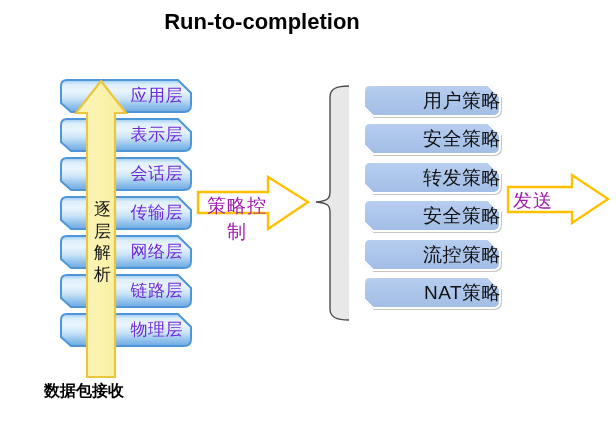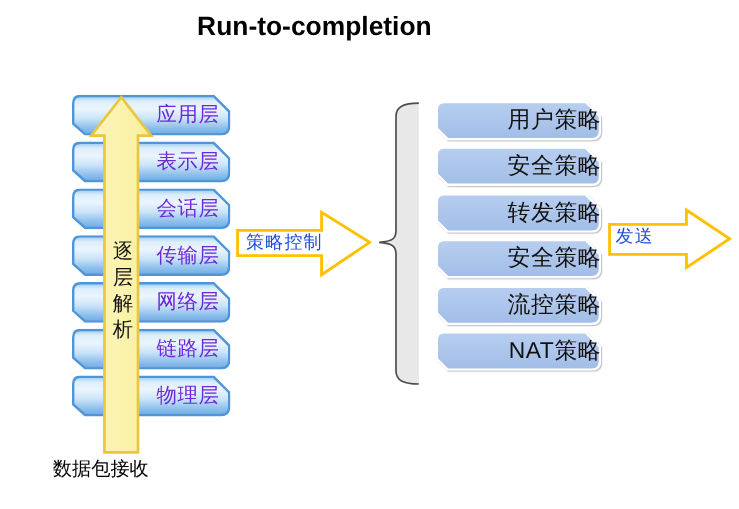--- a/index.html
+++ b/index.html
@@ -33,26 +33,26 @@
     font-size:19px; color:#111; letter-spacing:0.5px;
   }
 
   
   .up-arrow-wrap { left:74px; top:78px; width:56px; height:302px; z-index:5; }
   .vert-label {
     left:92px; top:199px; width:19px; z-index:6;
     font-size:17px; line-height:21.5px; color:#141414; text-align:right;
     word-break:break-all; white-space:normal;
   }
-  .bottom-label { left:44px; top:381px; font-size:16px; font-weight:normal; color:#000; }
+  .bottom-label { left:44px; top:381px; font-size:16px; font-weight:bold; color:#000; }
 
   
   .h-arrow { z-index:4; }
   .h-arrow .alabel {
-    position:absolute; font-size:15px; color:#1d4ed8; letter-spacing:1px;
+    position:absolute; font-size:19px; color:#a21caf; letter-spacing:1px;
   }
   .policy-arrow { left:196px; top:174px; width:116px; height:58px; }
   .policy-arrow .alabel { left:8px; top:19px; width:66px; text-align:center; }
   .send-arrow { left:506px; top:172px; width:106px; height:54px; }
   .send-arrow .alabel { left:7px; top:16px; width:60px; text-align:left; }
 
   
   .brace-wrap { left:308px; top:80px; width:46px; height:246px; z-index:2; }
 </style>
 </head>

